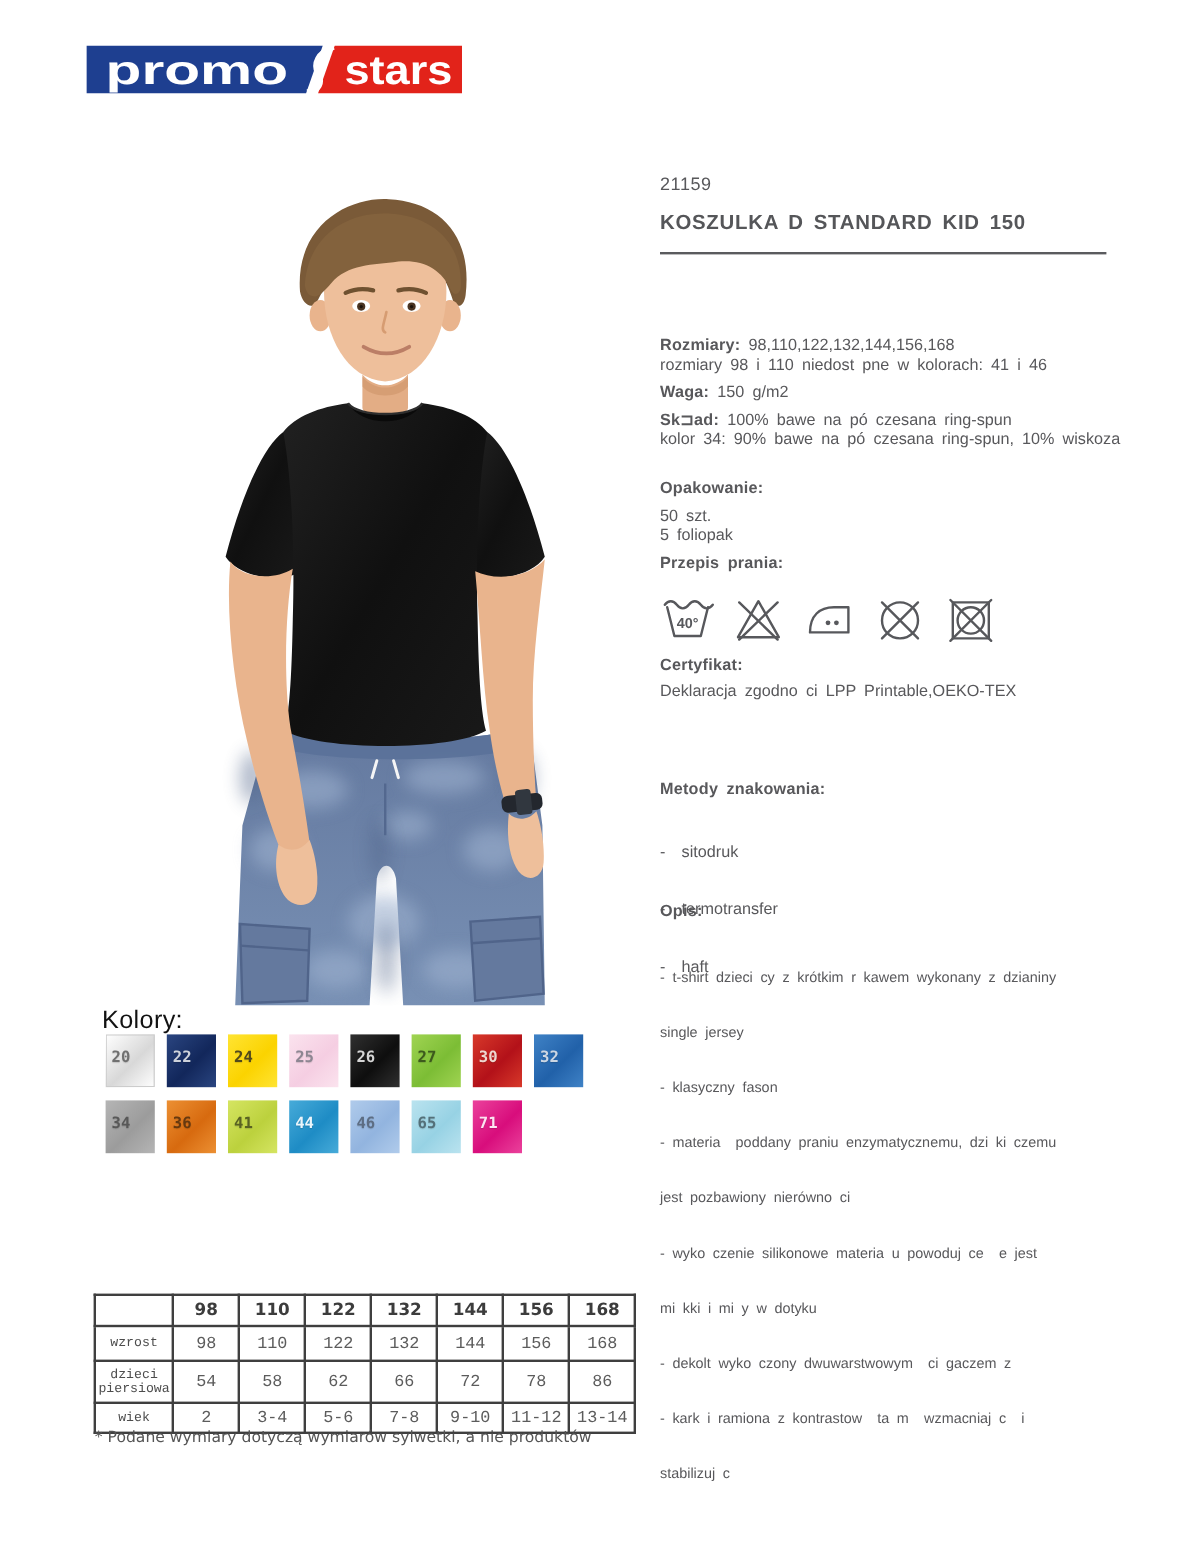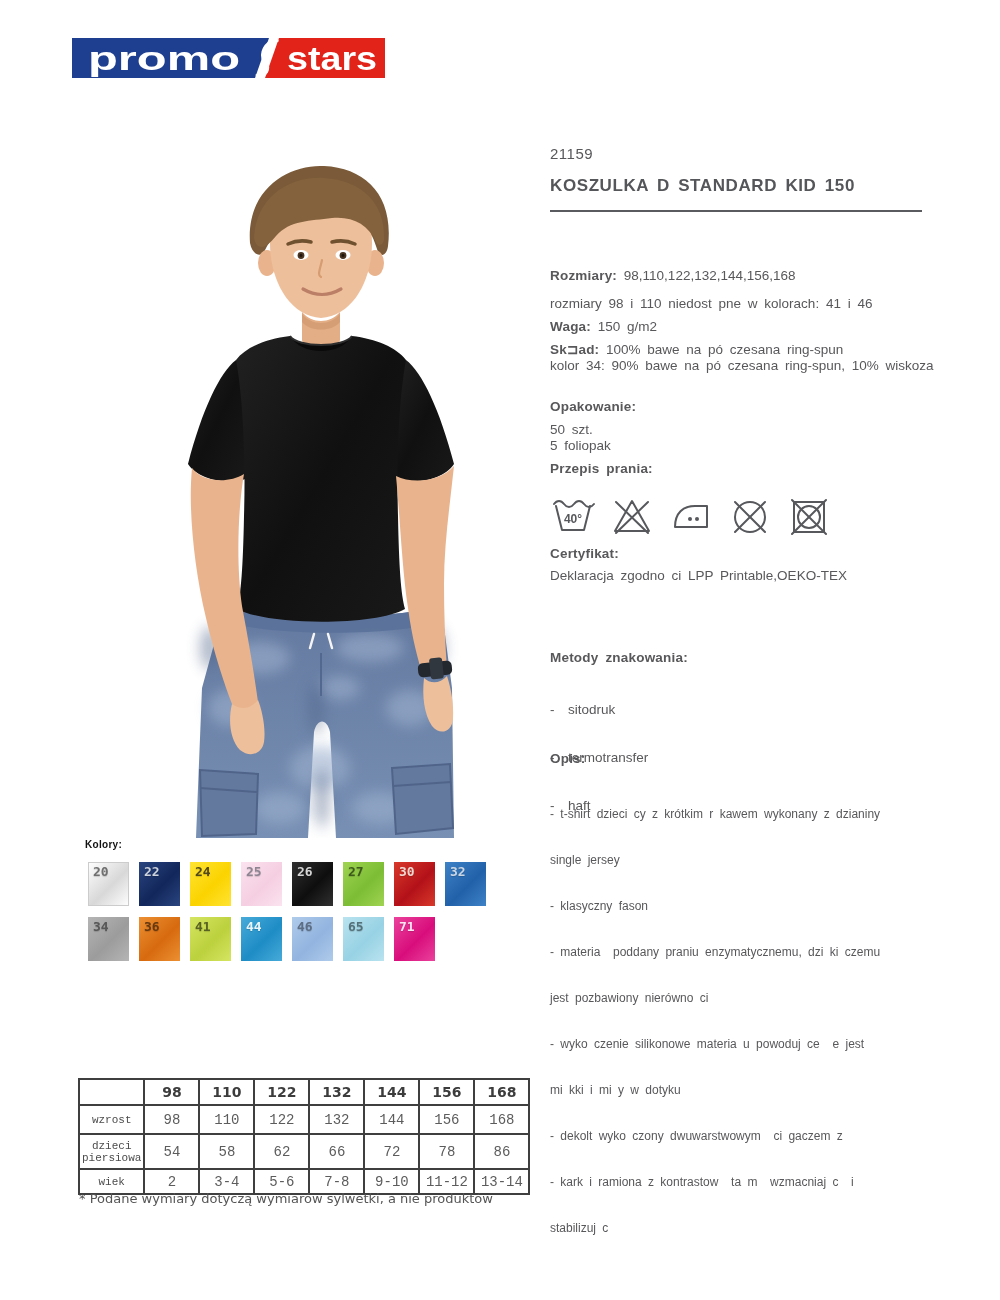--- a/index.html
+++ b/index.html
@@ -20,24 +20,24 @@
   
   .care{position:absolute;left:550px;display:flex;gap:13px;}
   .care svg path,.care svg circle,.care svg rect{stroke:#57585c;fill:none;stroke-width:2;stroke-linecap:round;stroke-linejoin:round;}
   .care svg .dot{fill:#57585c;stroke:none;}
   .care svg text{fill:#57585c;stroke:none;font-family:"Liberation Sans",sans-serif;font-size:12px;font-weight:bold;}
 
   .metody div,.opis div{line-height:18px;}
   .opis div{line-height:16px;font-size:12px;}
 
   
-  .kolory-label{left:85px;top:839px;font-size:10px;font-weight:bold;color:#121212;letter-spacing:.3px;}
+  .kolory-label{left:85px;top:839px;font-size:21px;font-weight:normal;color:#121212;letter-spacing:.3px;}
   .sw{position:absolute;width:41px;height:44px;font-family:"DejaVu Sans Mono",monospace;
       font-size:13px;font-weight:bold;}
-  .sw span{display:block;padding:2px 0 0 5px;text-shadow:0 1px 1px rgba(0,0,0,.15);}
+  .sw span{display:block;padding:12px 0 0 5px;text-shadow:0 1px 1px rgba(0,0,0,.15);}
   .sw.light{box-shadow:inset 0 0 0 1px #cccccc;}
 
   
   .tbl{position:absolute;left:78px;top:1078px;border-collapse:collapse;
        font-family:"DejaVu Sans",sans-serif;}
   .tbl th,.tbl td{border:2px solid #3f3f3f;text-align:center;vertical-align:middle;padding:0 2px;}
   .tbl th{width:49px;height:24px;font-size:14px;color:#3c3c3c;font-weight:bold;}
   .tbl td{width:49px;font-size:14px;color:#5c5c5c;font-family:Liberation Mono, monospace;}
   .tbl td.lbl{width:54px;font-size:11px;color:#4c4c4c;line-height:12px;}
   .tbl tr.r1 td{height:27px;} .tbl tr.r2 td{height:33px;} .tbl tr.r3 td{height:23px;}
@@ -136,21 +136,21 @@
         <rect x="290" y="510" width="13" height="21" rx="3" fill="#31373f"></rect>
       </g>
       <path d="M284,530 C282,548 284,566 292,578 C300,588 312,584 313,571 C314,556 311,540 307,528 C300,536 290,536 284,530 Z" fill="#eebf9b"></path>
     </g>
   </svg>
 
   <div class="rc code" style="top:145px;">21159</div>
   <div class="rc title" style="top:176px;">KOSZULKA D STANDARD KID 150</div>
   <div class="rule" style="top:210px;"></div>
 
-  <div class="rc" style="top:268px;"><span class="b">Rozmiary:</span><span> 98,110,122,132,144,156,168</span></div>
+  <div class="rc" style="top:280px;"><span class="b">Rozmiary:</span><span> 98,110,122,132,144,156,168</span></div>
   <div class="rc" style="top:296px;">rozmiary 98 i 110 niedost pne w kolorach: 41 i 46</div>
   <div class="rc" style="top:319px;"><span class="b">Waga:</span><span> 150 g/m2</span></div>
   <div class="rc" style="top:341px;"><span class="b">Sk⊐ad:</span><span> 100% bawe na pó czesana ring-spun</span></div>
   <div class="rc" style="top:358px;">kolor 34: 90% bawe na pó czesana ring-spun, 10% wiskoza</div>
 
   <div class="rc b" style="top:399px;">Opakowanie:</div>
   <div class="rc" style="top:422px;">50 szt.</div>
   <div class="rc" style="top:438px;">5 foliopak</div>
 
   <div class="rc b" style="top:461px;">Przepis prania:</div>

